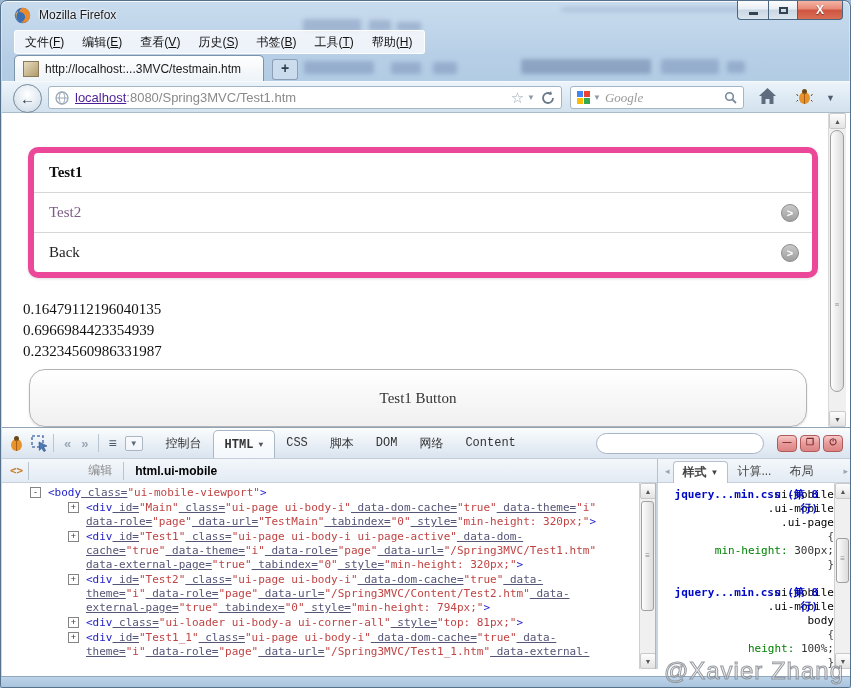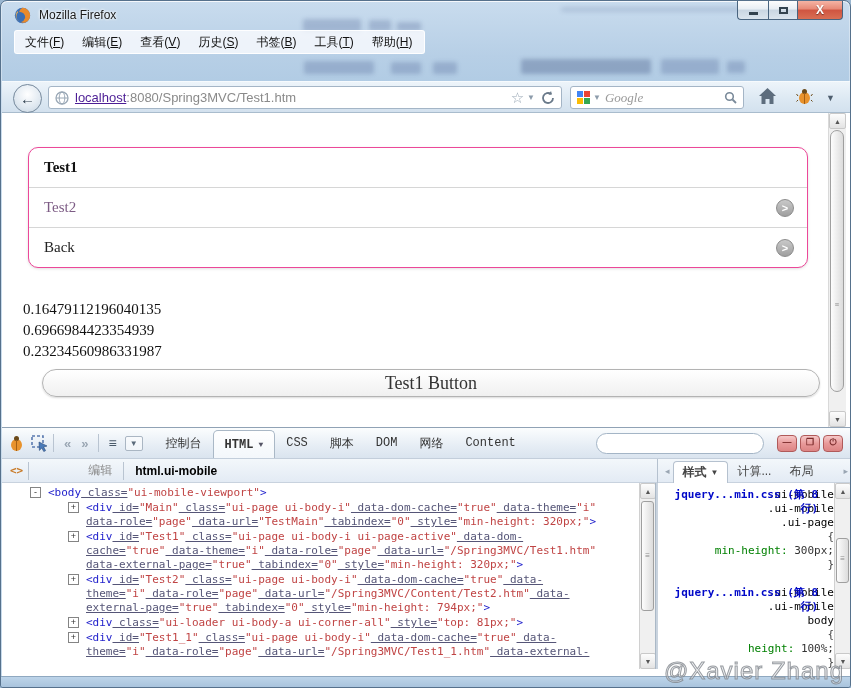--- a/index.html
+++ b/index.html
@@ -54,34 +54,34 @@
         display:flex;align-items:center;box-sizing:border-box;padding:0 6px;}
   #g-logo{width:13px;height:13px;display:grid;grid-template-columns:6px 6px;grid-template-rows:6px 6px;gap:1px;flex:none;}
   #g-logo i{display:block;}
   #search-caret{font-size:8px;color:#8d9cab;margin:0 4px 0 3px;}
   #search-placeholder{flex:1;font-size:13px;font-style:italic;color:#9a9a9a;font-family:"Liberation Serif",serif;}
   #home-btn{position:absolute;left:756px;top:5px;}
   #fb-nav-icon{position:absolute;left:794px;top:6px;}
   #nav-caret{position:absolute;left:824px;top:11px;font-size:9px;color:#4e5e6e;}
   
   #content{position:absolute;left:1px;top:112px;width:849px;height:314px;background:#fff;overflow:hidden;font-family:"Liberation Serif","DejaVu Serif",serif;}
-  #listview{position:absolute;left:26px;top:34px;width:778px;border:1px solid #ec4899;border-radius:10px;background:#fff;
+  #listview{position:absolute;left:26px;top:34px;width:778px;border:6px solid #ec4899;border-radius:10px;background:#fff;
         box-shadow:0 1px 3px rgba(0,0,0,.12);overflow:hidden;}
   .lv-row{position:relative;height:39px;display:flex;align-items:center;padding:0 44px 0 15px;border-top:1px solid #d6d6d6;}
   .lv-row:first-child{border-top:none;}
   .lv-label{font-size:15px;color:#222;}
   .lv-row.header .lv-label{font-weight:bold;color:#111;}
   .lv-row.visited .lv-label{color:#7d5c85;}
   .lv-chevron{position:absolute;right:13px;top:50%;margin-top:-9px;width:18px;height:18px;border-radius:50%;
         background:linear-gradient(180deg,#c9c9c9,#9f9f9f);border:1px solid #8b8b8b;color:#fff;font-weight:bold;
         font-size:11px;line-height:17px;text-align:center;font-family:"Liberation Sans",sans-serif;box-sizing:border-box;}
   #numbers{position:absolute;left:21px;top:186px;font-size:15px;color:#111;line-height:21px;}
-  #page-button{position:absolute;left:40px;top:256px;width:778px;height:28px;border:1px solid #b3b3b3;border-radius:16px;
+  #page-button{position:absolute;left:27px;top:256px;width:778px;height:58px;border:1px solid #b3b3b3;border-radius:16px;
         background:linear-gradient(180deg,#ffffff,#f0f0f0);box-shadow:0 1px 2px rgba(0,0,0,.15);
-        display:flex;align-items:center;justify-content:center;font-size:18px;color:#333;box-sizing:border-box;}
+        display:flex;align-items:center;justify-content:center;font-size:15px;color:#333;box-sizing:border-box;}
   
   .scrollbar{position:absolute;background:#f0f0f0;border-left:1px solid #d9d9d9;}
   #main-scroll{right:5px;top:0;width:17px;height:314px;}
   .sb-btn{position:absolute;left:0;width:100%;height:16px;text-align:center;font-size:7px;color:#555;line-height:16px;background:linear-gradient(180deg,#fdfdfd,#e3e3e3);border:1px solid #c9c9c9;box-sizing:border-box;border-radius:2px;}
   .sb-up{top:0;} .sb-down{bottom:0;}
   .sb-thumb{position:absolute;left:1px;width:14px;background:linear-gradient(90deg,#fdfdfd,#dcdcdc);border:1px solid #9f9f9f;border-radius:7px;box-sizing:border-box;}
   .sb-grip{position:absolute;left:50%;transform:translateX(-50%);font-size:8px;color:#8a8a8a;line-height:8px;}
   
   #firebug{position:absolute;left:1px;top:426px;width:849px;height:252px;border-top:1px solid #90a2b5;background:#fff;}
   #fb-toolbar{position:absolute;left:0;top:0;width:100%;height:31px;background:linear-gradient(180deg,#fbfdfe,#e6edf5 60%,#dae4ef);
@@ -180,20 +180,27 @@
         </div>
       <div class="wbtn max">
           <span class="glyph-max"></span>
         </div>
       <div class="wbtn close">
           <span class="glyph-close">X</span>
         </div>
     </div>
   </div>
 
+  <div id="tabbar">
+    <div id="tab-active">
+      <span id="tab-favicon"></span>
+      <span id="tab-title">http://localhost:...3MVC/testmain.htm</span>
+    </div>
+    <div id="new-tab">+</div>
+  </div>
 
   <div id="navbar">
     <div id="back-btn">
         <span>←</span>
       </div>
     <div id="urlbar">
       <svg width="14" height="14" viewBox="0 0 14 14" class="urlbar-icon">
         <circle cx="7" cy="7" r="6" fill="none" stroke="#9aa8b6" stroke-width="1.3"></circle>
         <ellipse cx="7" cy="7" rx="2.8" ry="6" fill="none" stroke="#9aa8b6" stroke-width="1"></ellipse>
         <line x1="1" y1="7" x2="13" y2="7" stroke="#9aa8b6" stroke-width="1"></line>

